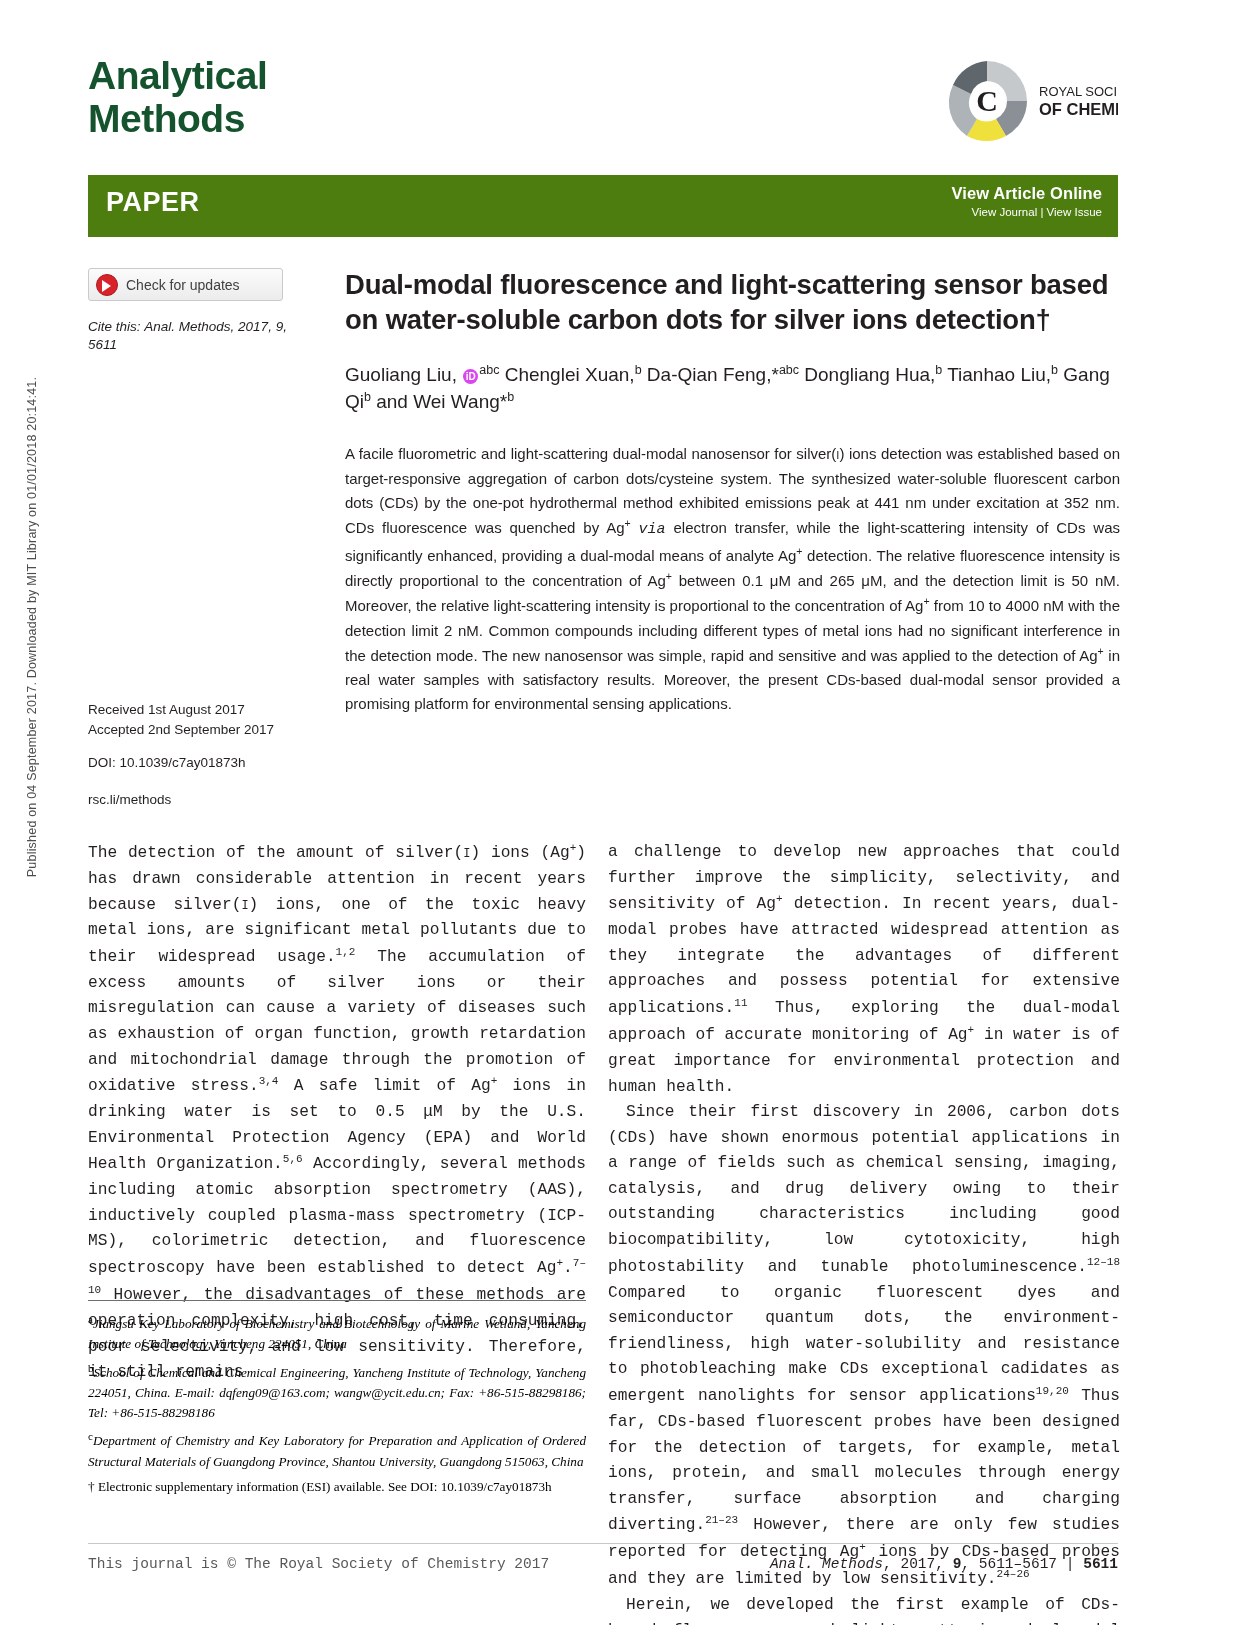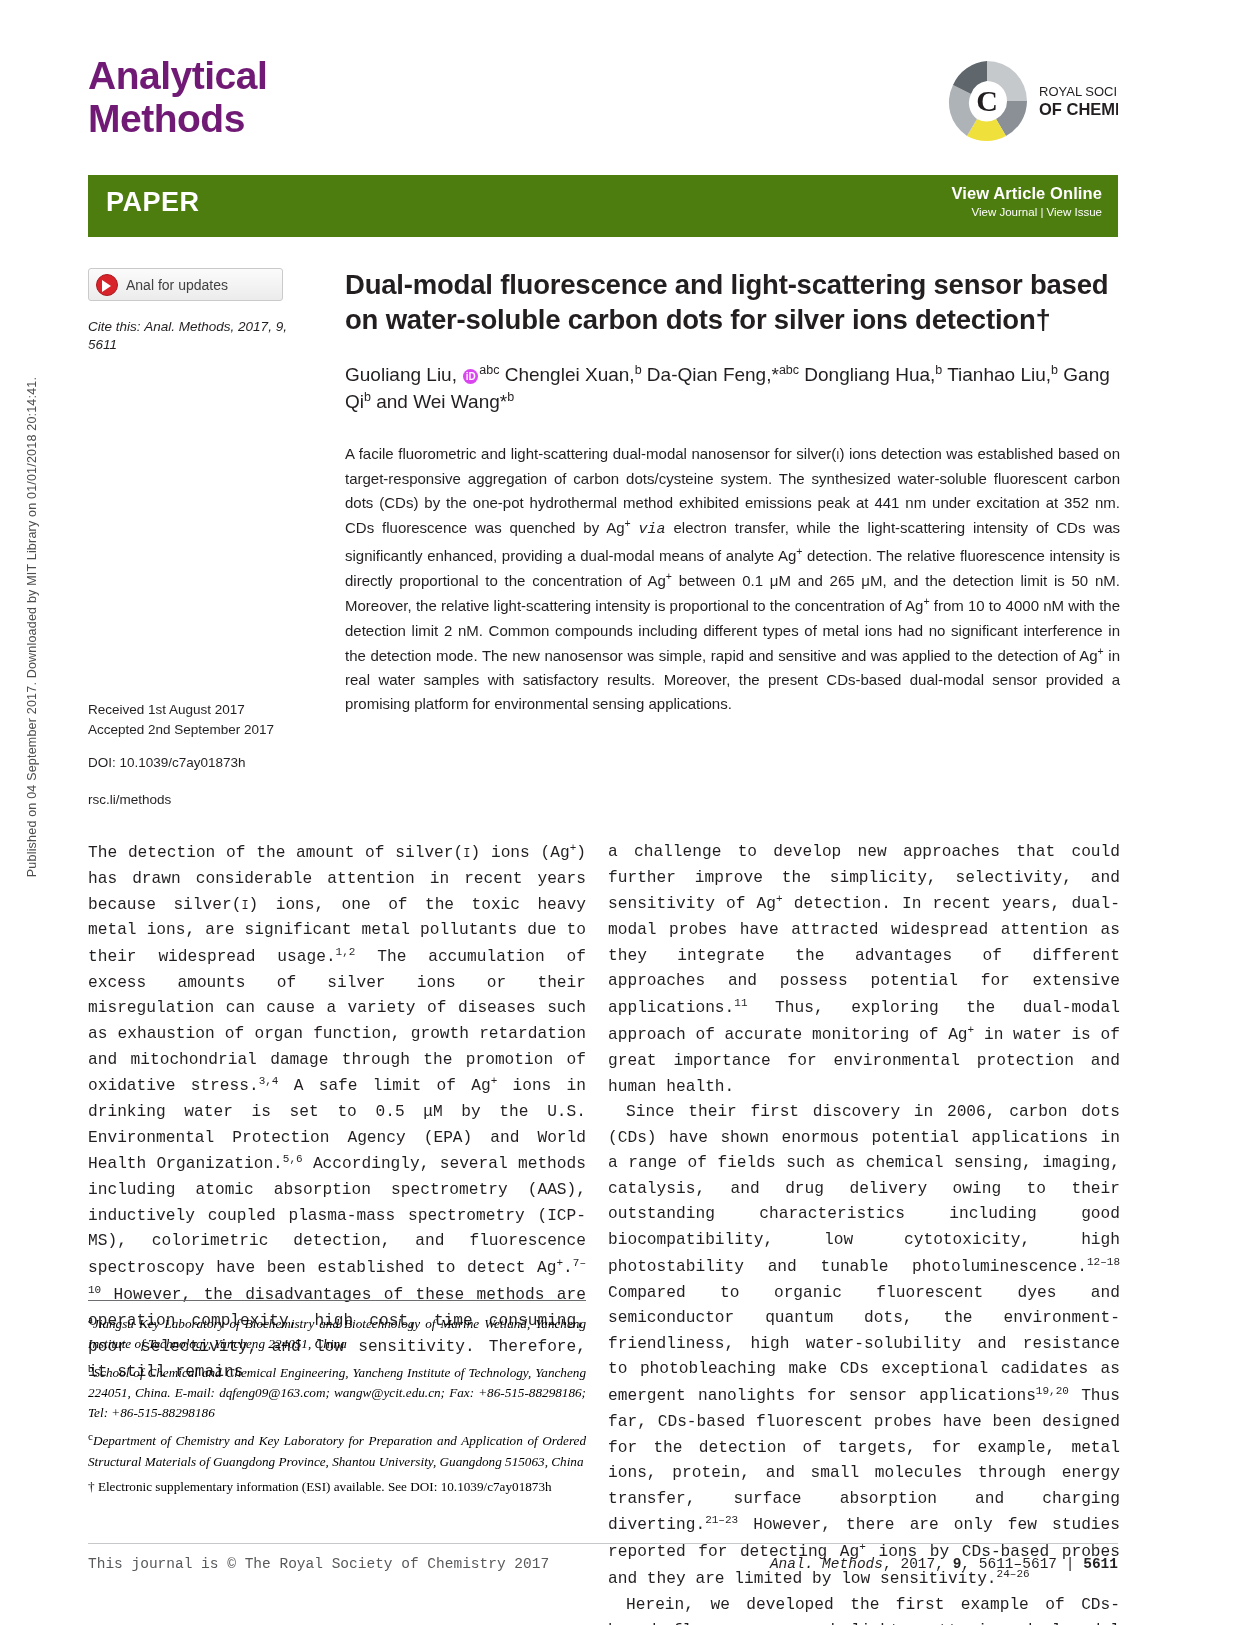--- a/index.html
+++ b/index.html
@@ -35,21 +35,21 @@
     position: absolute;
     left: 88px;
     top: 55px;
     width: 1030px;
     height: 105px;
   }
   .journal-title {
     font-size: 39px;
     line-height: 1.1;
     font-weight: bold;
-    color: #701a75;
+    color: #14532d;
     letter-spacing: -0.5px;
   }
   .journal-title span { display: block; }
 
   .rsc-logo {
     position: absolute;
     right: 0;
     top: 0;
     width: 175px;
     height: 105px;
@@ -284,21 +284,21 @@
     <div class="main">View Article Online</div>
     <div class="sub">
       <span>View Journal</span><span> | </span><span>View Issue</span>
     </div>
   </div>
 </div>
 
 <div class="left-meta">
   <div class="check-updates">
     <span class="cu-icon"></span>
-    <span class="cu-label">Anal for updates</span>
+    <span class="cu-label">Check for updates</span>
   </div>
   <div class="cite-this">
     <em>Cite this:</em>
     <em>Anal. Methods, 2017, 9, 5611</em>
   </div>
 </div>
 
 <div class="dates">
   <div>Received 1st August 2017</div>
   <div>Accepted 2nd September 2017</div>

